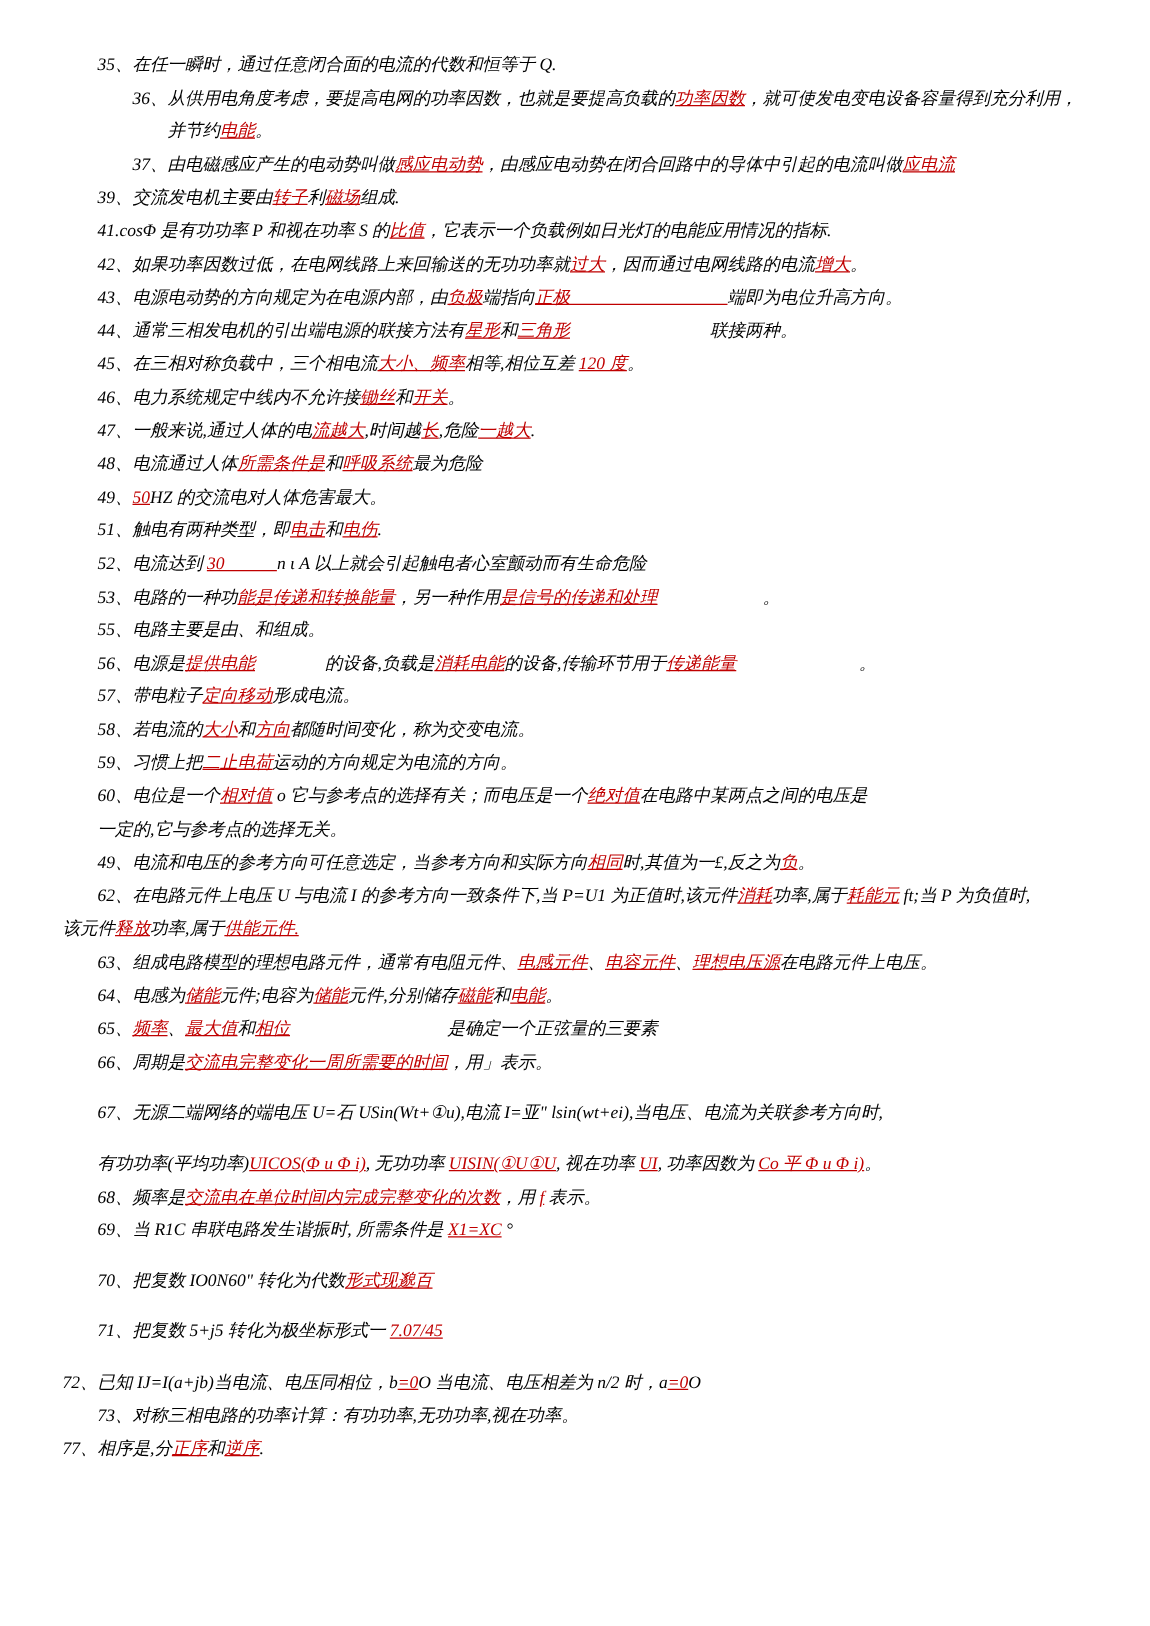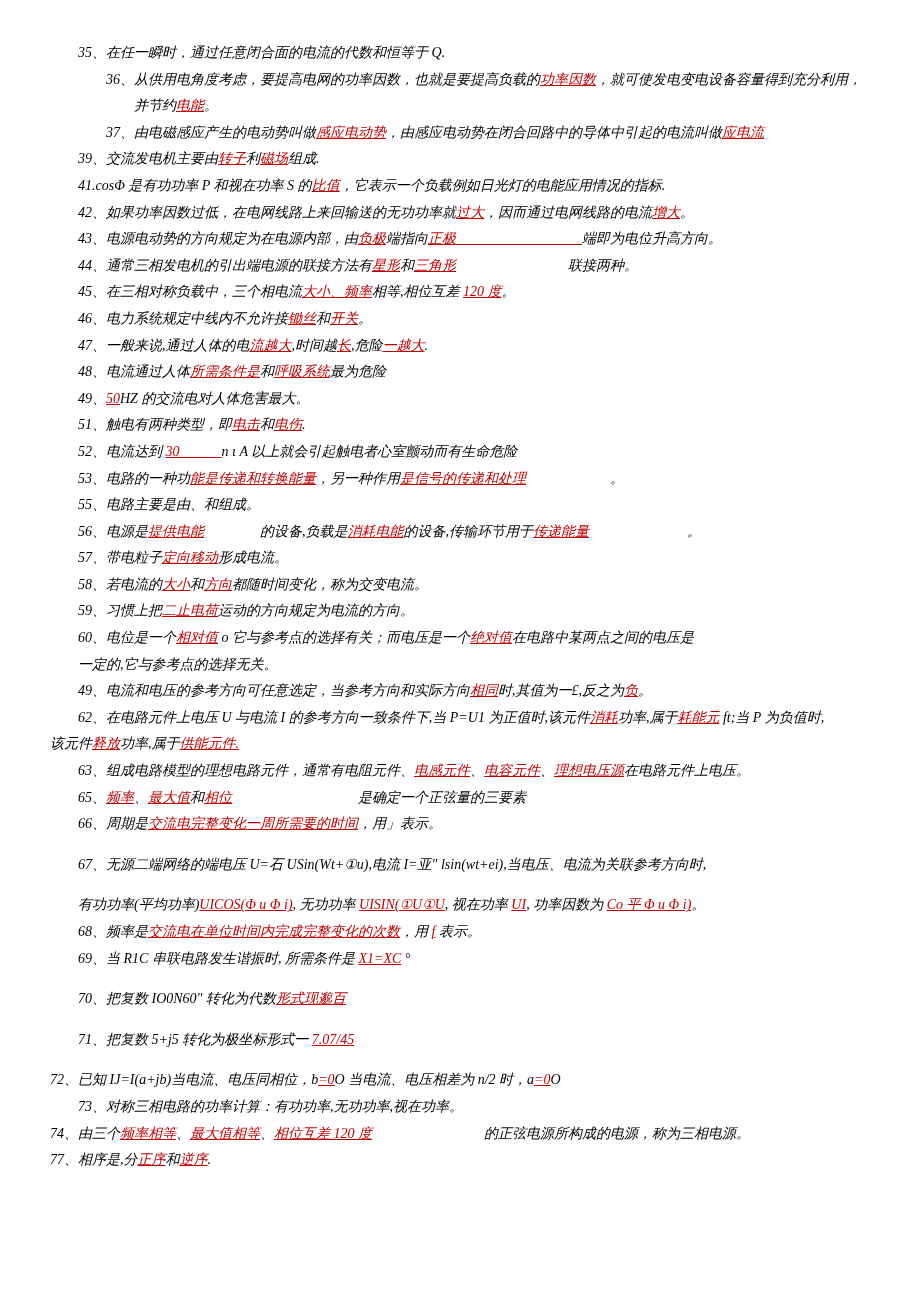--- a/index.html
+++ b/index.html
@@ -54,30 +54,30 @@
     <p class="line indent-1"><span>56、电源是</span><span class="red">提供电能</span><span>　　　　的设备,负载是</span><span class="red">消耗电能</span><span>的设备,传输环节用于</span><span class="red">传递能量</span><span>　　　　　　　。</span></p>
     <p class="line indent-1"><span>57、带电粒子</span><span class="red">定向移动</span><span>形成电流。</span></p>
     <p class="line indent-1"><span>58、若电流的</span><span class="red">大小</span><span>和</span><span class="red">方向</span><span>都随时间变化，称为交变电流。</span></p>
     <p class="line indent-1"><span>59、习惯上把</span><span class="red">二止电荷</span><span>运动的方向规定为电流的方向。</span></p>
     <p class="line indent-1"><span>60、电位是一个</span><span class="red">相对值</span><span> o 它与参考点的选择有关；而电压是一个</span><span class="red">绝对值</span><span>在电路中某两点之间的电压是</span></p>
     <p class="line indent-1"><span>一定的,它与参考点的选择无关。</span></p>
     <p class="line indent-1"><span>49、电流和电压的参考方向可任意选定，当参考方向和实际方向</span><span class="red">相同</span><span>时,其值为一£,反之为</span><span class="red">负</span><span>。</span></p>
     <p class="line indent-1"><span>62、在电路元件上电压 U 与电流 I 的参考方向一致条件下,当 P=U1 为正值时,该元件</span><span class="red">消耗</span><span>功率,属于</span><span class="red">耗能元</span><span> ft;当 P 为负值时,</span></p>
     <p class="line indent-0"><span>该元件</span><span class="red">释放</span><span>功率,属于</span><span class="red">供能元件.</span></p>
     <p class="line indent-1"><span>63、组成电路模型的理想电路元件，通常有电阻元件、</span><span class="red">电感元件</span><span>、</span><span class="red">电容元件</span><span>、</span><span class="red">理想电压源</span><span>在电路元件上电压。</span></p>
+    <p class="line indent-1"><span>64、电感为</span><span class="red">储能</span><span>元件;电容为</span><span class="red">储能</span><span>元件,分别储存</span><span class="red">磁能</span><span>和</span><span class="red">电能</span><span>。</span></p>
     <p class="line indent-1"><span>65、</span><span class="red">频率</span><span>、</span><span class="red">最大值</span><span>和</span><span class="red">相位</span><span>　　　　　　　　　是确定一个正弦量的三要素</span></p>
     <p class="line indent-1"><span>66、周期是</span><span class="red">交流电完整变化一周所需要的时间</span><span>，用」表示。</span></p>
     <div class="blank-line"></div>
     <p class="line indent-1"><span>67、无源二端网络的端电压 U=石 USin(Wt+①u),电流 I=亚" lsin(wt+ei),当电压、电流为关联参考方向时,</span></p>
     <div class="blank-line"></div>
     <p class="line indent-1"><span>有功功率(平均功率)</span><span class="red">UICOS(Φ u Φ i)</span><span>, 无功功率 </span><span class="red">UISIN(①U①U</span><span>, 视在功率 </span><span class="red">UI</span><span>, 功率因数为 </span><span class="red">Co 平 Φ u Φ i)</span><span>。</span></p>
     <p class="line indent-1"><span>68、频率是</span><span class="red">交流电在单位时间内完成完整变化的次数</span><span>，用 </span><span class="red">f</span><span> 表示。</span></p>
     <p class="line indent-1"><span>69、当 R1C 串联电路发生谐振时, 所需条件是 </span><span class="red">X1=XC</span><span> °</span></p>
     <div class="blank-line"></div>
     <p class="line indent-1"><span>70、把复数 IO0N60" 转化为代数</span><span class="red">形式现邈百</span></p>
     <div class="blank-line"></div>
     <p class="line indent-1"><span>71、把复数 5+j5 转化为极坐标形式一 </span><span class="red">7.07/45</span></p>
     <div class="blank-line"></div>
     <p class="line indent-0"><span>72、已知 IJ=I(a+jb)当电流、电压同相位，b</span><span class="red">=0</span><span>O 当电流、电压相差为 n/2 时，a</span><span class="red">=0</span><span>O</span></p>
     <p class="line indent-1"><span>73、对称三相电路的功率计算：有功功率,无功功率,视在功率。</span></p>
-    <p class="line indent-0"><span>74、由三个</span><span class="red">频率相等</span><span>、</span><span class="red">最大值相等</span><span>、</span><span class="red">相位互差 120 度</span><span>　　　　　　　　的正弦电源所构成的电源，称为三相电源。</span></p>
     <p class="line indent-0"><span>77、相序是,分</span><span class="red">正序</span><span>和</span><span class="red">逆序</span><span>.</span></p>
   </div>
 
 </body></html>

